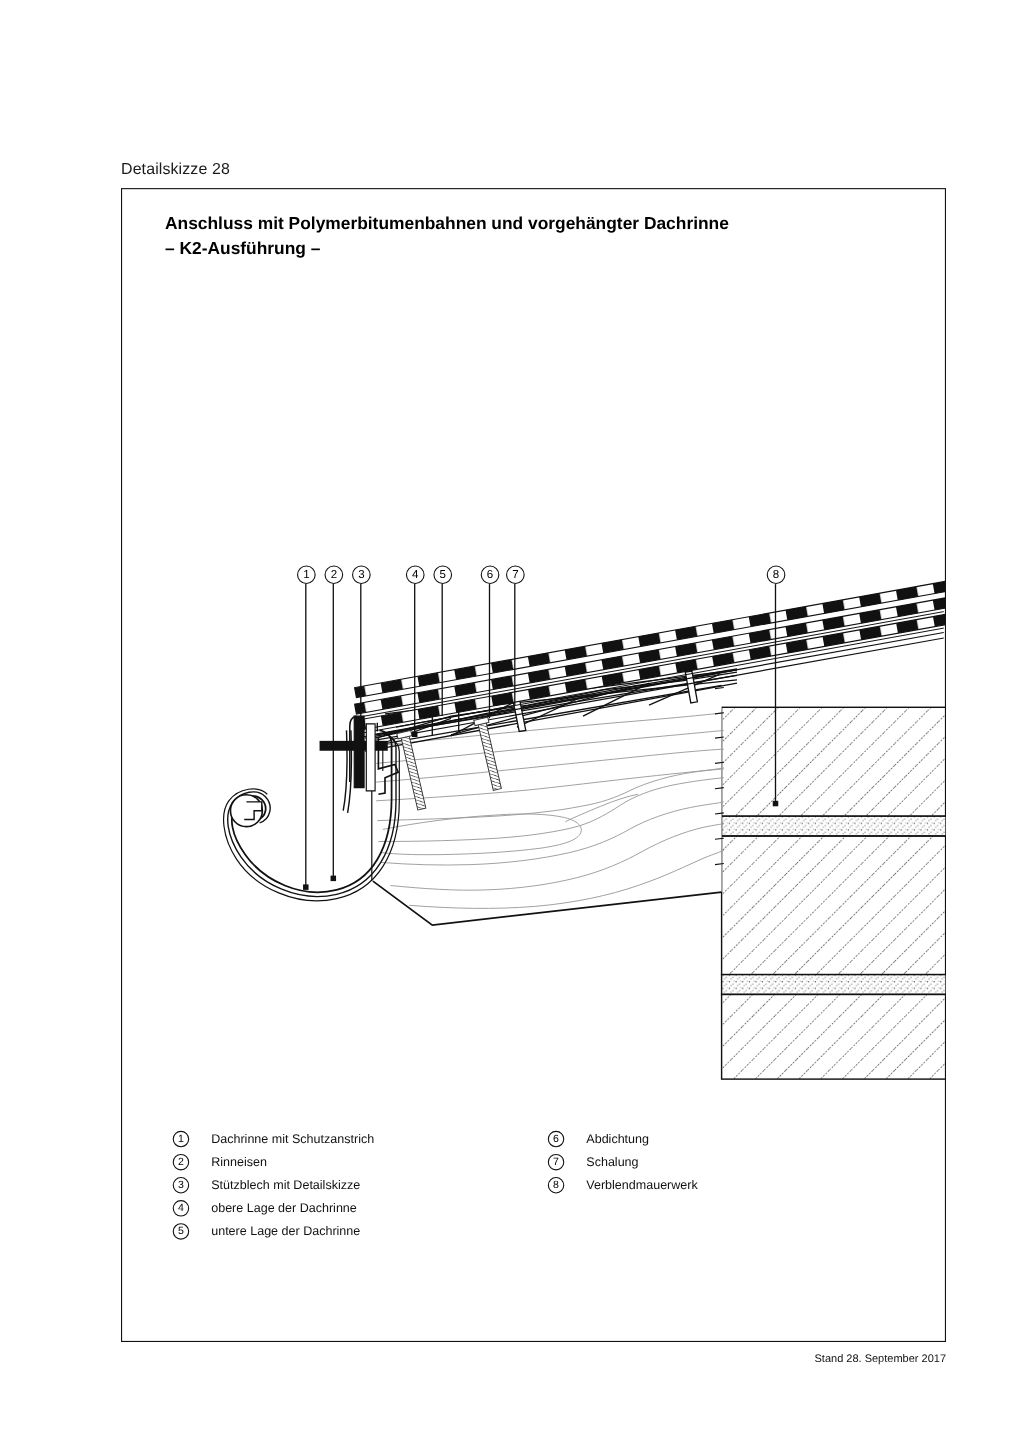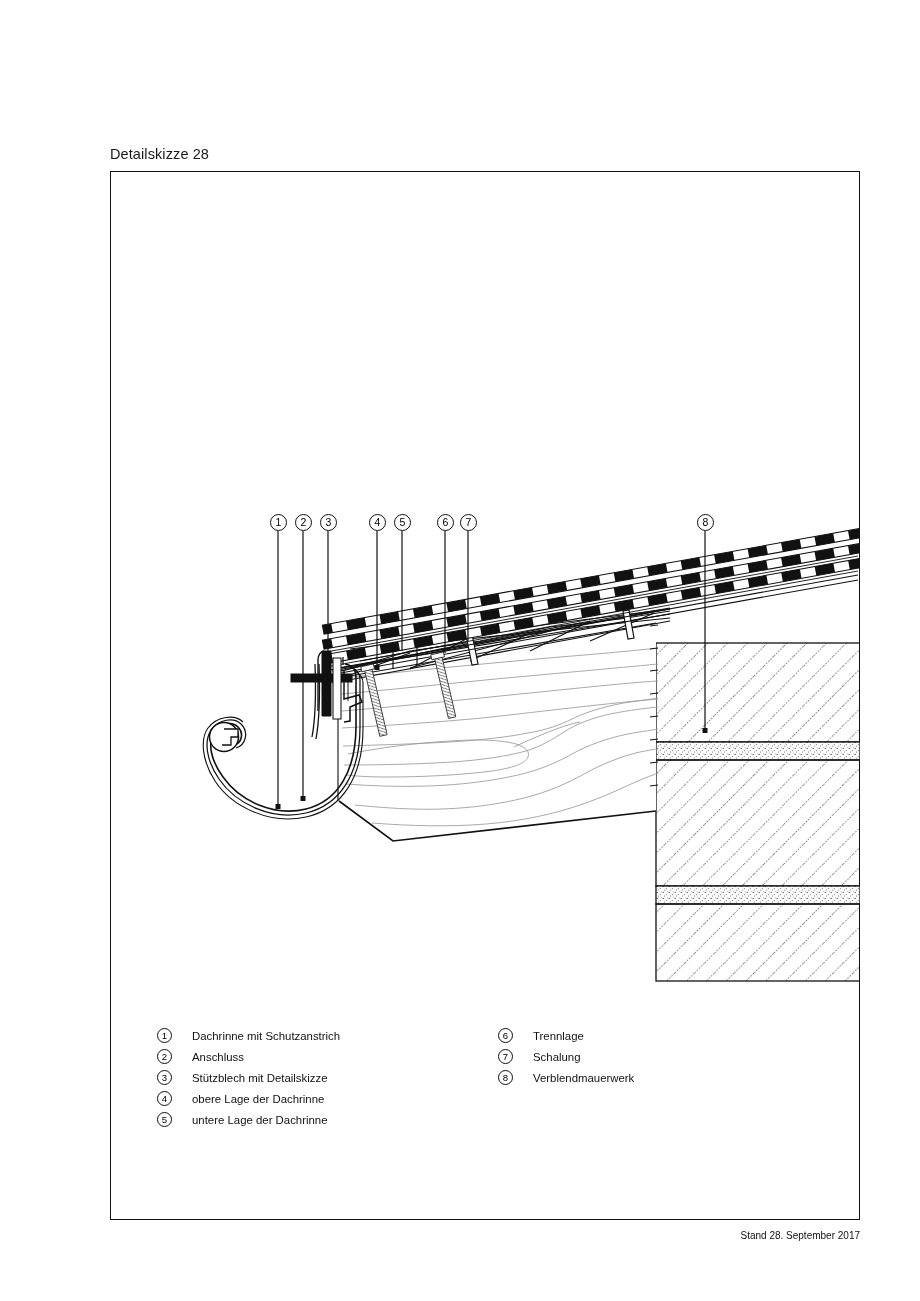--- a/index.html
+++ b/index.html
@@ -78,20 +78,24 @@
 </style>
 </head>
 <body>
 
 <div class="sheet">
 
   <div class="doc-label">Detailskizze 28</div>
 
   <div class="frame"></div>
 
+  <div class="title-block">
+    <div class="title-line">Anschluss mit Polymerbitumenbahnen und vorgehängter Dachrinne</div>
+    <div class="title-line">– K2-Ausführung –</div>
+  </div>
 
   <div class="drawing">
   <svg width="750" height="1049" viewBox="0 0 750 1049" xmlns="http://www.w3.org/2000/svg">
     <defs>
 
       <pattern id="brickHatch" width="14" height="14" patternUnits="userSpaceOnUse" patternTransform="rotate(45)">
         <line x1="0" y1="0" x2="0" y2="14" stroke="#111" stroke-width="1.1" stroke-dasharray="1.6 1.4"></line>
       </pattern>
 
       <pattern id="mortarDots" width="6" height="6" patternUnits="userSpaceOnUse">
@@ -327,40 +331,40 @@
 
   <div class="legend">
 
     <div class="legend-col" style="left:157px;top:1026px;width:330px;">
       <div class="legend-row">
         <span class="legend-bullet"><span>1</span></span>
         <span class="legend-text">Dachrinne mit Schutzanstrich</span>
       </div>
       <div class="legend-row">
         <span class="legend-bullet"><span>2</span></span>
-        <span class="legend-text">Anschluss</span>
+        <span class="legend-text">Rinneisen</span>
       </div>
       <div class="legend-row">
         <span class="legend-bullet"><span>3</span></span>
         <span class="legend-text">Stützblech mit Detailskizze</span>
       </div>
       <div class="legend-row">
         <span class="legend-bullet"><span>4</span></span>
         <span class="legend-text">obere Lage der Dachrinne</span>
       </div>
       <div class="legend-row">
         <span class="legend-bullet"><span>5</span></span>
         <span class="legend-text">untere Lage der Dachrinne</span>
       </div>
     </div>
 
     <div class="legend-col" style="left:498px;top:1026px;width:300px;">
       <div class="legend-row">
         <span class="legend-bullet"><span>6</span></span>
-        <span class="legend-text">Trennlage</span>
+        <span class="legend-text">Abdichtung</span>
       </div>
       <div class="legend-row">
         <span class="legend-bullet"><span>7</span></span>
         <span class="legend-text">Schalung</span>
       </div>
       <div class="legend-row">
         <span class="legend-bullet"><span>8</span></span>
         <span class="legend-text">Verblendmauerwerk</span>
       </div>
     </div>

